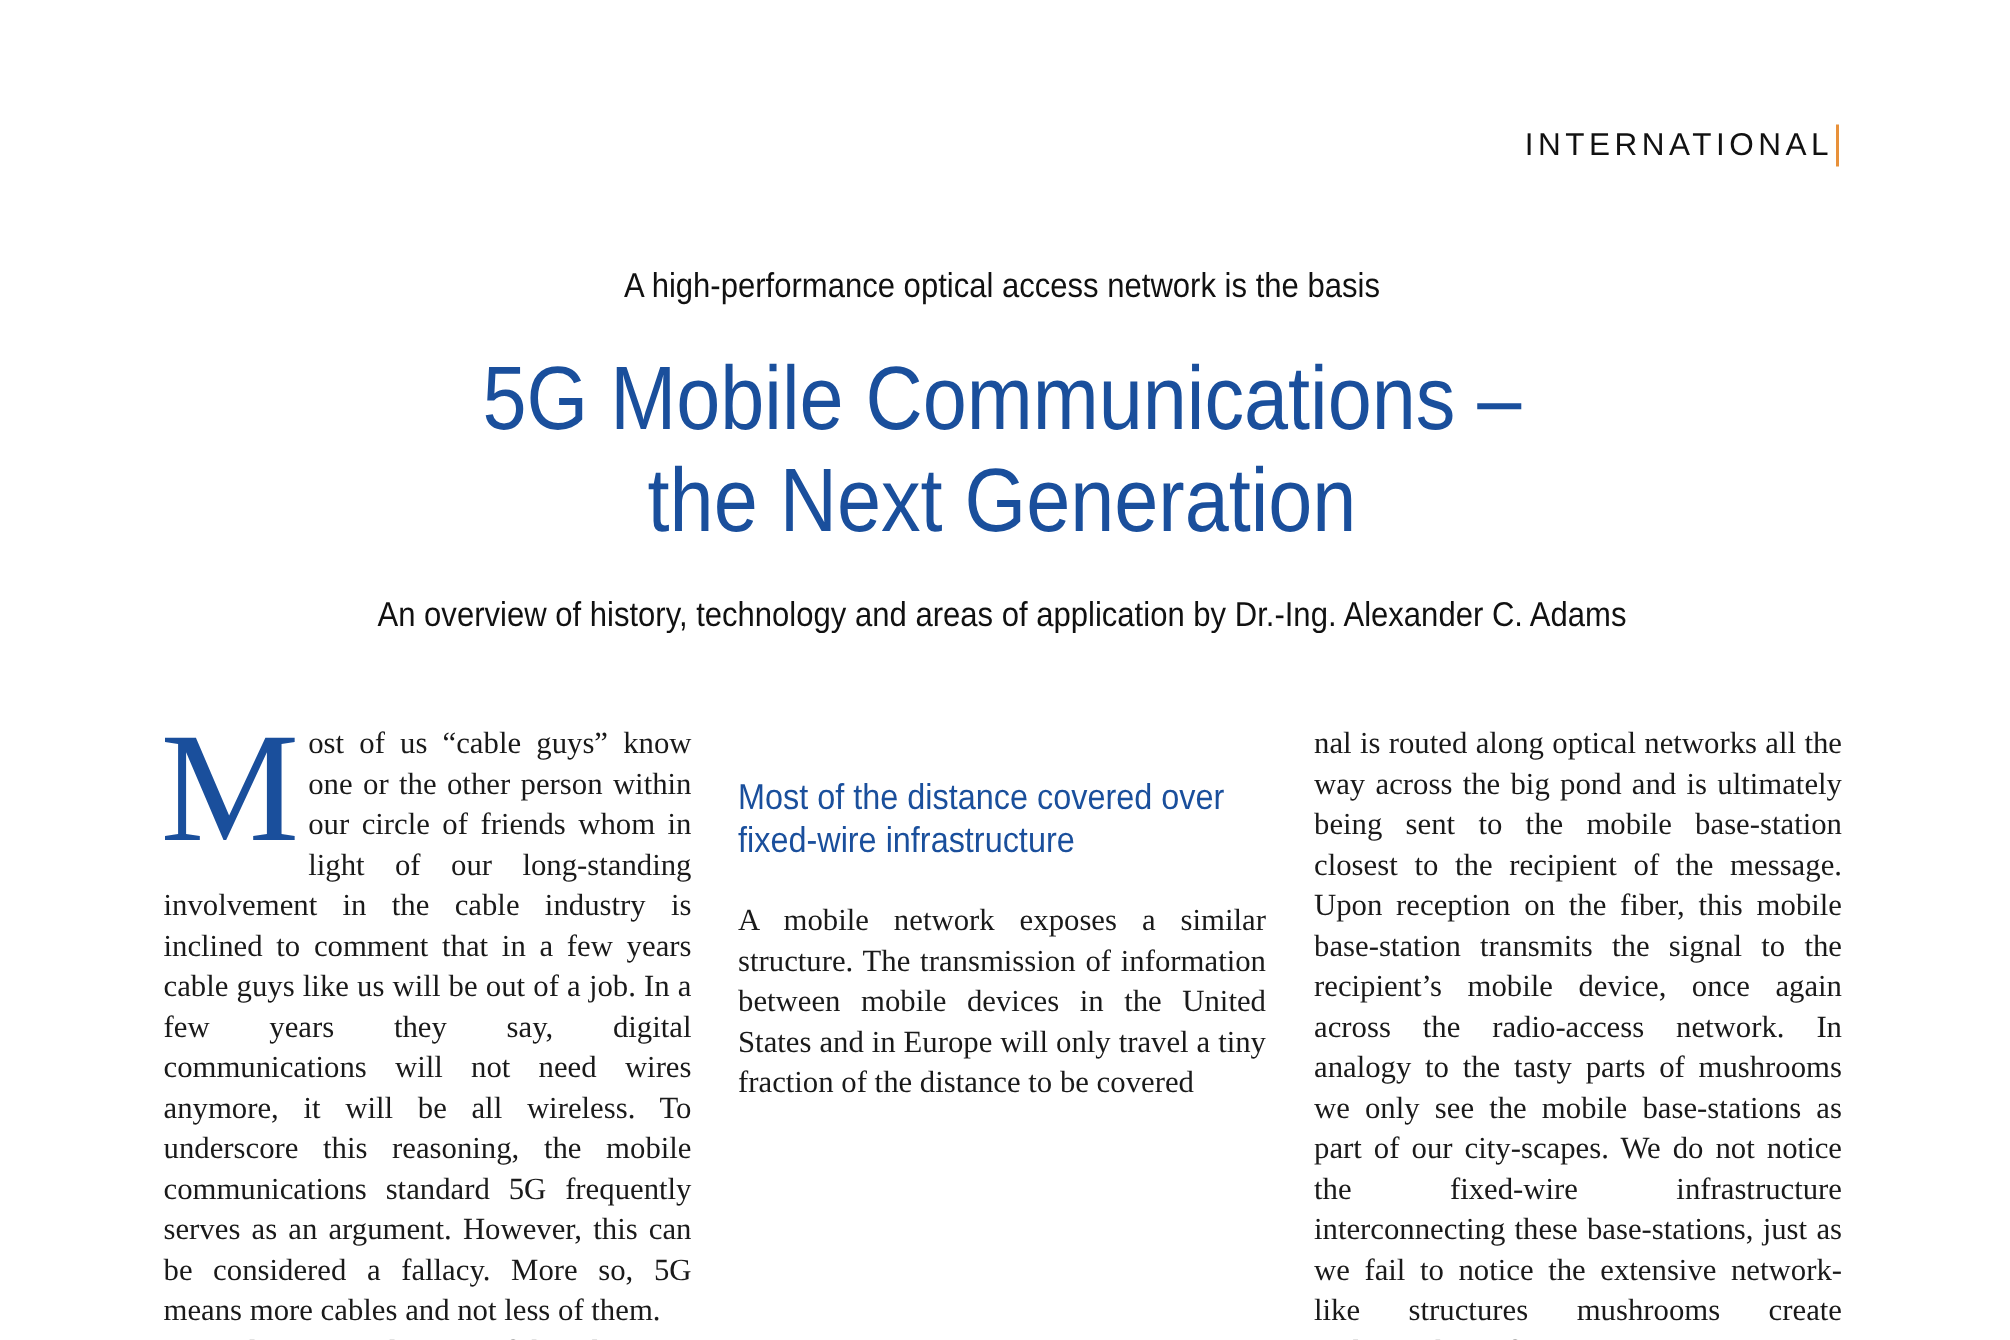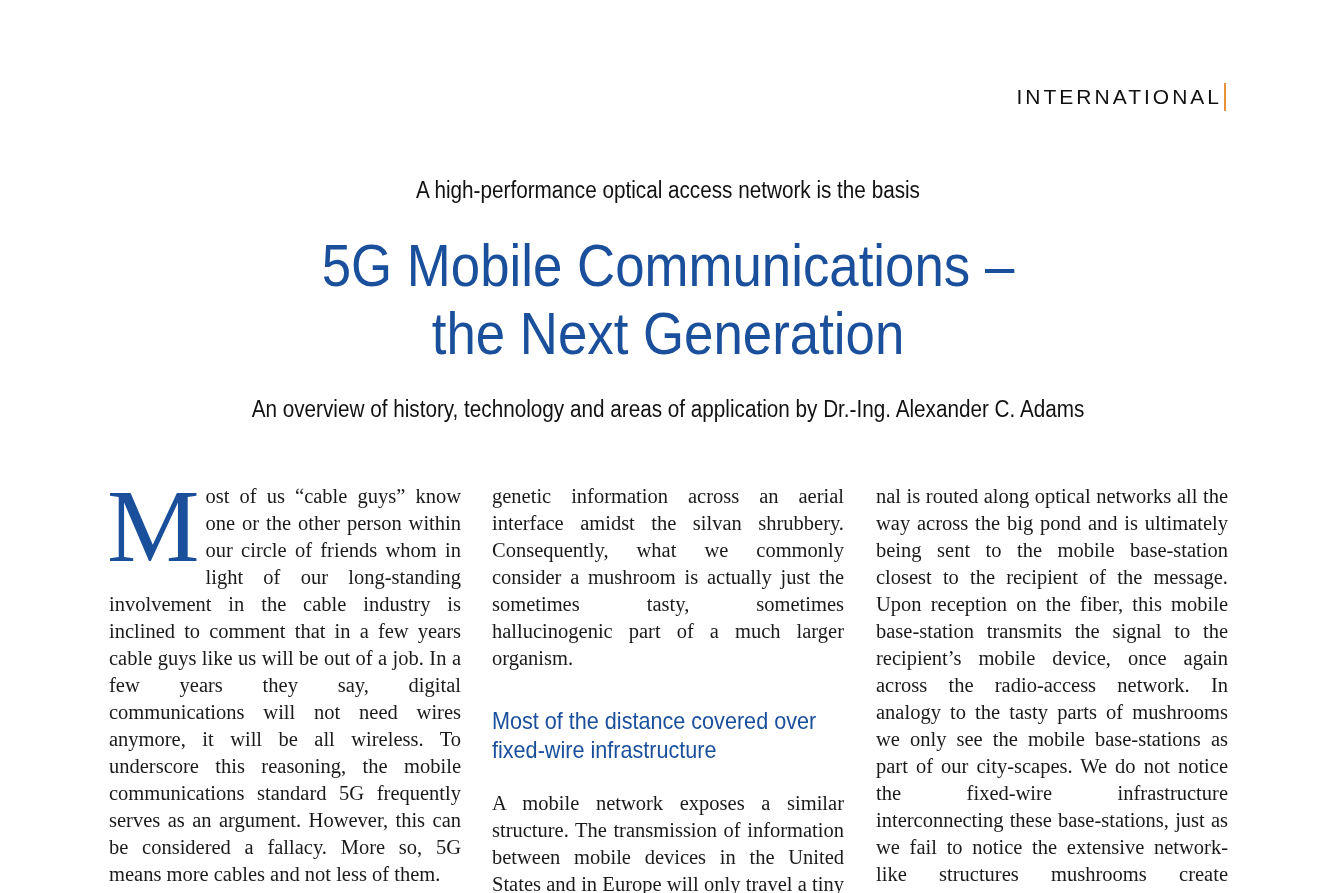--- a/index.html
+++ b/index.html
@@ -129,20 +129,19 @@
 <div class="subtitle">An overview of history, technology and areas of application by Dr.-Ing. Alexander C. Adams</div>
 
 <div class="col col1">
   <p>
     <span class="dropcap">M</span><span>ost of us “cable guys” know one or the other person within our circle of friends whom in light of our long-standing involvement in the cable industry is inclined to comment that in a few years cable guys like us will be out of a job. In a few years they say, digital communications will not need wires anymore, it will be all wireless. To underscore this reasoning, the mobile communications standard 5G frequently serves as an argument. However, this can be considered a fallacy. More so, 5G means more cables and not less of them.</span>
   </p>
   <p>For a closer consideration of this idea</p>
 </div>
 
 <div class="col col2">
-  <p>genetic information across an aerial interface amidst the silvan shrubbery. Consequently, what we commonly consider a mushroom is actually just the sometimes tasty, sometimes hallucinogenic part of a much larger organism.</p>
   <div class="subhead">Most of the distance covered over fixed-wire infrastructure</div>
   <p>A mobile network exposes a similar structure. The transmission of information between mobile devices in the United States and in Europe will only travel a tiny fraction of the distance to be covered</p>
 </div>
 
 <div class="col col3">
   <p>nal is routed along optical networks all the way across the big pond and is ultimately being sent to the mobile base-station closest to the recipient of the message. Upon reception on the fiber, this mobile base-station transmits the signal to the recipient’s mobile device, once again across the radio-access network. In analogy to the tasty parts of mushrooms we only see the mobile base-stations as part of our city-scapes. We do not notice the fixed-wire infrastructure interconnecting these base-stations, just as we fail to notice the extensive network-like structures mushrooms create underneath our feet.</p>
 </div>
 
 </body></html>

